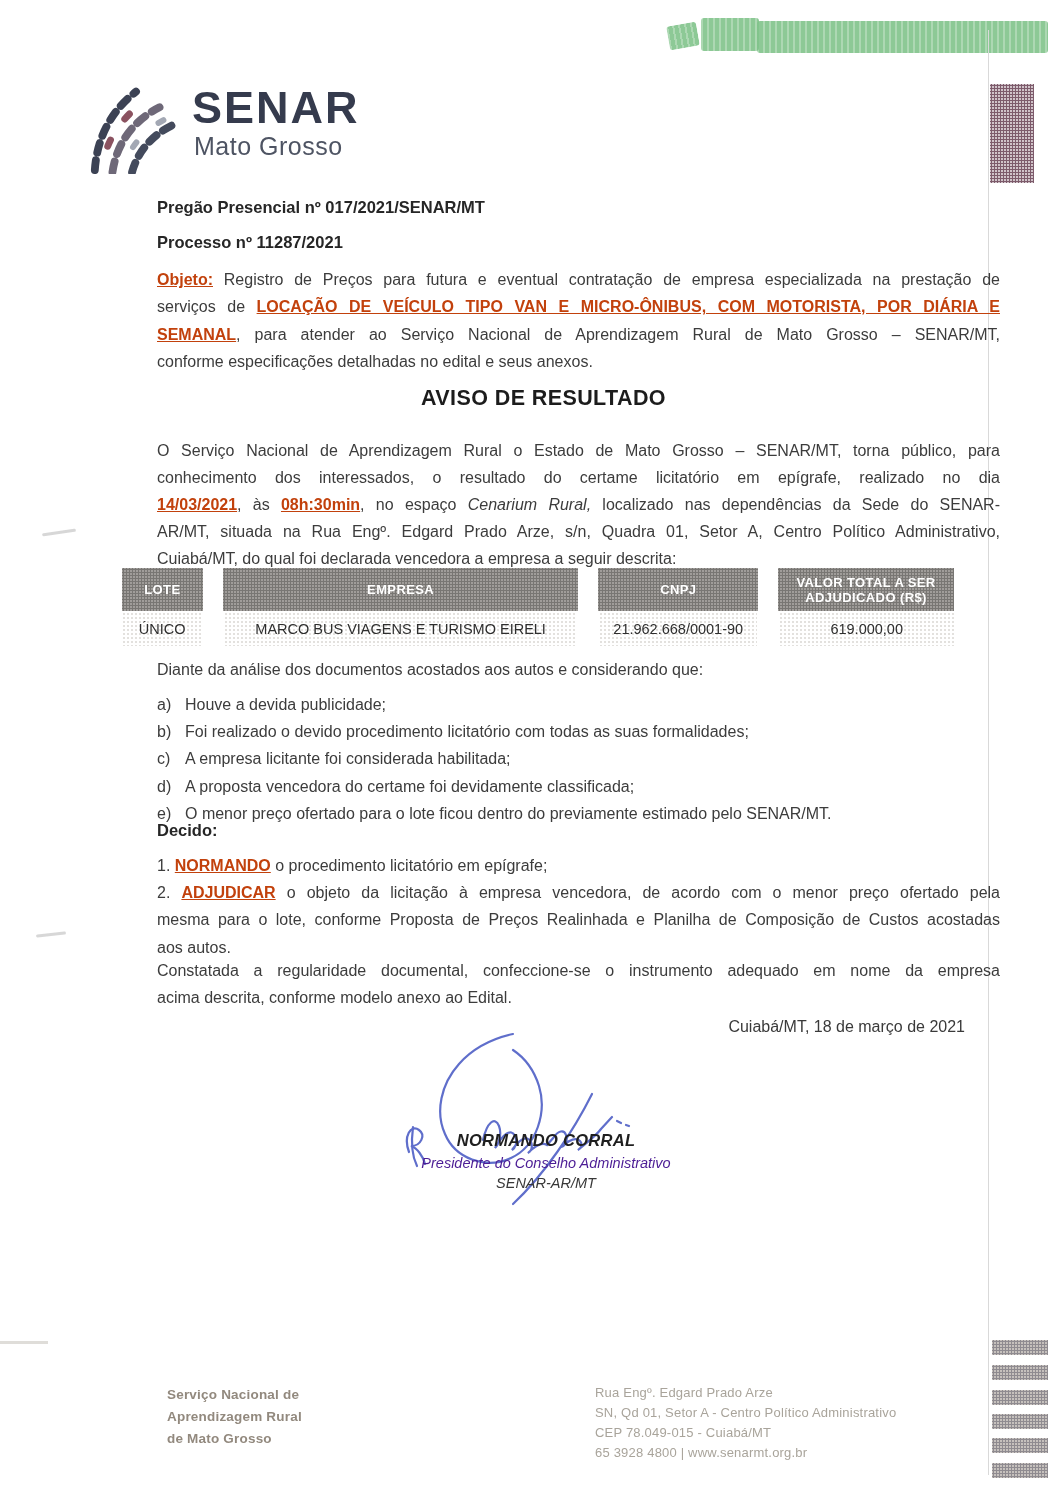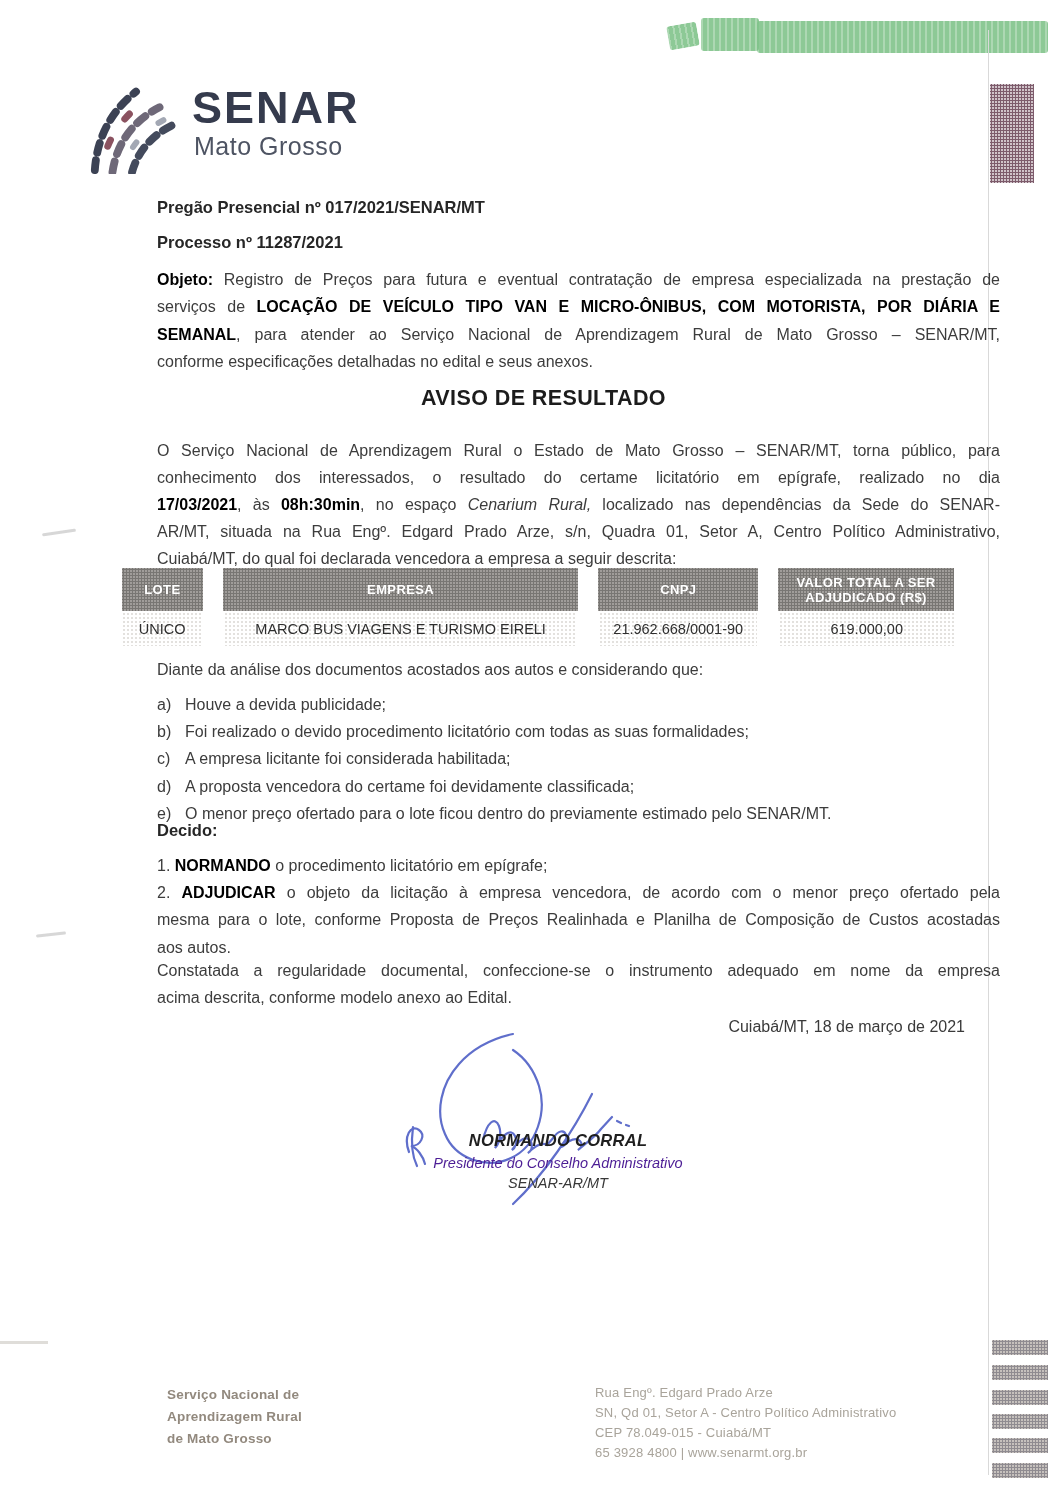--- a/index.html
+++ b/index.html
@@ -11,41 +11,41 @@
   .logo-icon{position:absolute;left:86px;top:76px;width:100px;height:98px;}
   .brand{position:absolute;left:192px;top:82px;font-size:45px;font-weight:700;color:#353b4d;letter-spacing:2px;}
   .brand-sub{position:absolute;left:194px;top:132px;font-size:25px;font-weight:400;color:#4e5463;letter-spacing:.5px;}
   
   .abs{position:absolute;}
   .content-w{width:843px;left:122px;margin-left:35px;}
   .h-bold{font-size:16.5px;font-weight:700;color:#262626;}
   .para{font-size:16px;line-height:27.3px;color:#3c3c3c;}
   .jline{text-align:justify;text-align-last:justify;white-space:normal;}
   .jline.last{text-align-last:left;}
-  .jline .b{font-weight:700;color:#000000;}
+  .jline .b{font-weight:700;color:#c2410c;text-decoration:underline;}
   .jline .i{font-style:italic;}
   .doc-title{left:122px;width:843px;top:386px;text-align:center;font-size:21.5px;font-weight:700;color:#1c1c1c;letter-spacing:.4px;}
   
   .rtable{left:122px;top:568px;width:832px;}
   .thead{display:flex;gap:20px;}
   .th{height:43px;display:flex;flex-direction:column;align-items:center;justify-content:center;
       color:#ffffff;font-size:13px;font-weight:700;letter-spacing:.4px;line-height:15px;text-align:center;
       background-color:#a09d9a;
       background-image:radial-gradient(#787673 1px, transparent 1.3px);background-size:3px 3px;}
   .c1{width:84px;} .c2{width:370px;} .c3{width:166px;} .c4{width:183px;}
   .trow{display:flex;gap:22px;margin-top:1px;}
   .td{height:34px;display:flex;align-items:center;justify-content:center;
       font-size:14.5px;color:#2e2e2e;
       background-image:radial-gradient(#e3e1de 1px, transparent 1.2px);background-size:4px 4px;}
   
   .list-row{display:flex;font-size:16px;line-height:27.2px;color:#3c3c3c;}
   .list-label{width:28px;flex:0 0 28px;}
   
   .sig-svg{position:absolute;left:395px;top:1032px;width:270px;height:175px;}
-  .signer{position:absolute;left:348px;top:1131px;width:420px;text-align:center;}
+  .signer{position:absolute;left:336px;top:1131px;width:420px;text-align:center;}
   .signer-name{font-size:16.5px;font-weight:700;font-style:italic;color:#1f1f1f;letter-spacing:.3px;}
   .signer-role{font-size:14.5px;font-style:italic;color:#4c1d95;margin-top:5px;}
   .signer-org{font-size:14.5px;font-style:italic;color:#383838;margin-top:4px;}
   .date-line{left:122px;width:843px;top:1018px;text-align:right;font-size:16px;color:#3a3a3a;}
   
   .footer-left{left:120px;top:1384px;font-size:13.5px;font-weight:700;color:#92897e;line-height:22px;letter-spacing:.2px;margin-left:47px;}
   .footer-right{left:595px;top:1383px;font-size:13px;color:#a9a49b;line-height:20px;letter-spacing:.2px;}
   
   .green-mark{position:absolute;background:#49a957;opacity:.62;border-radius:3px;
       background-image:repeating-linear-gradient(90deg, rgba(255,255,255,.28) 0 2px, transparent 2px 6px);}
@@ -99,21 +99,21 @@
       <div class="jline"><span>serviços de </span><span class="b">LOCAÇÃO DE VEÍCULO TIPO VAN E MICRO-ÔNIBUS, COM MOTORISTA, POR DIÁRIA E</span></div>
       <div class="jline"><span class="b">SEMANAL</span><span>, para atender ao Serviço Nacional de Aprendizagem Rural de Mato Grosso – SENAR/MT,</span></div>
       <div class="jline last"><span>conforme especificações detalhadas no edital e seus anexos.</span></div>
     </div>
 
   <div class="abs doc-title">AVISO DE RESULTADO</div>
 
   <div class="abs content-w para" style="top:437px;line-height:27px;">
       <div class="jline"><span>O Serviço Nacional de Aprendizagem Rural o Estado de Mato Grosso – SENAR/MT, torna público, para</span></div>
       <div class="jline"><span>conhecimento dos interessados, o resultado do certame licitatório em epígrafe, realizado no dia</span></div>
-      <div class="jline"><span class="b">17/03/2021</span><span>, às </span><span class="b">08h:30min</span><span>, no espaço </span><span class="i">Cenarium Rural,</span><span> localizado nas dependências da Sede do SENAR-</span></div>
+      <div class="jline"><span class="b">14/03/2021</span><span>, às </span><span class="b">08h:30min</span><span>, no espaço </span><span class="i">Cenarium Rural,</span><span> localizado nas dependências da Sede do SENAR-</span></div>
       <div class="jline"><span>AR/MT, situada na Rua Engº. Edgard Prado Arze, s/n, Quadra 01, Setor A, Centro Político Administrativo,</span></div>
       <div class="jline last"><span>Cuiabá/MT, do qual foi declarada vencedora a empresa a seguir descrita:</span></div>
     </div>
 
   <div class="abs rtable">
     <div class="thead">
       <div class="th c1">
           <span>LOTE</span>
         </div>
       <div class="th c2">

